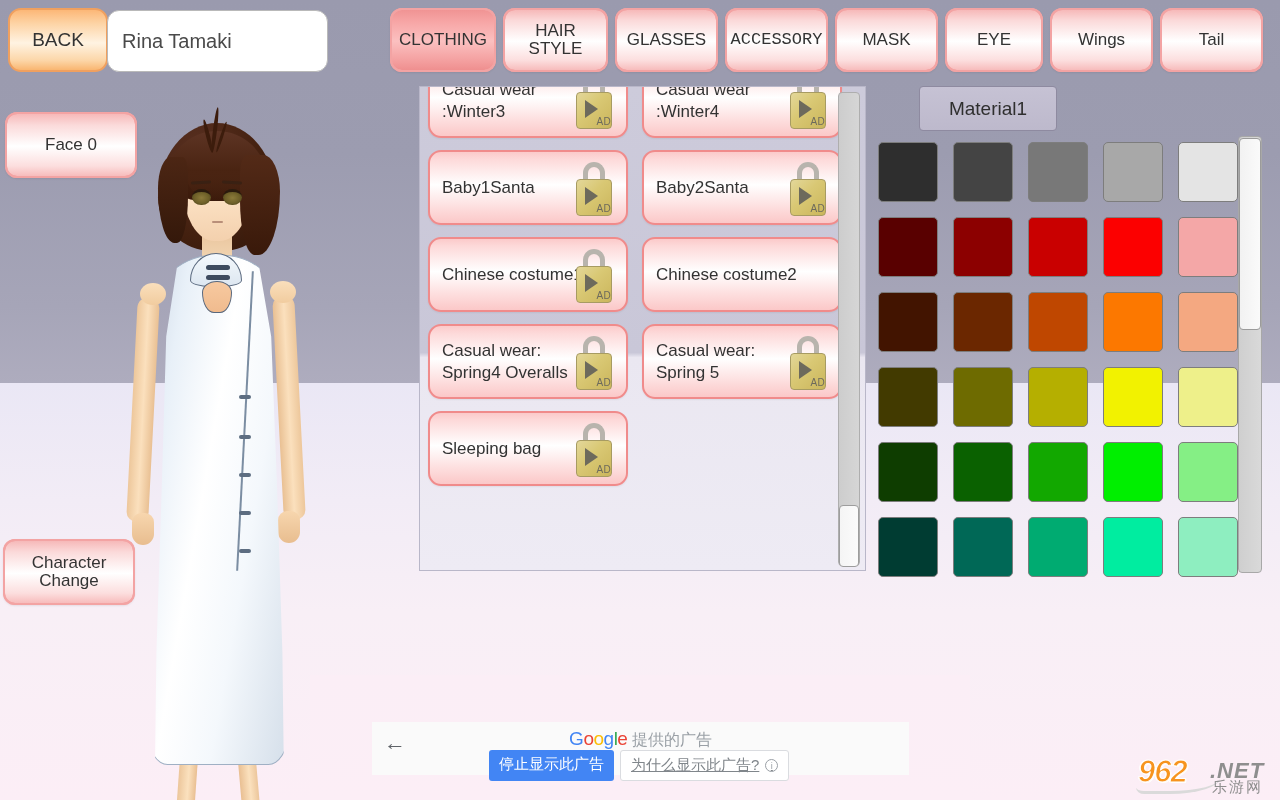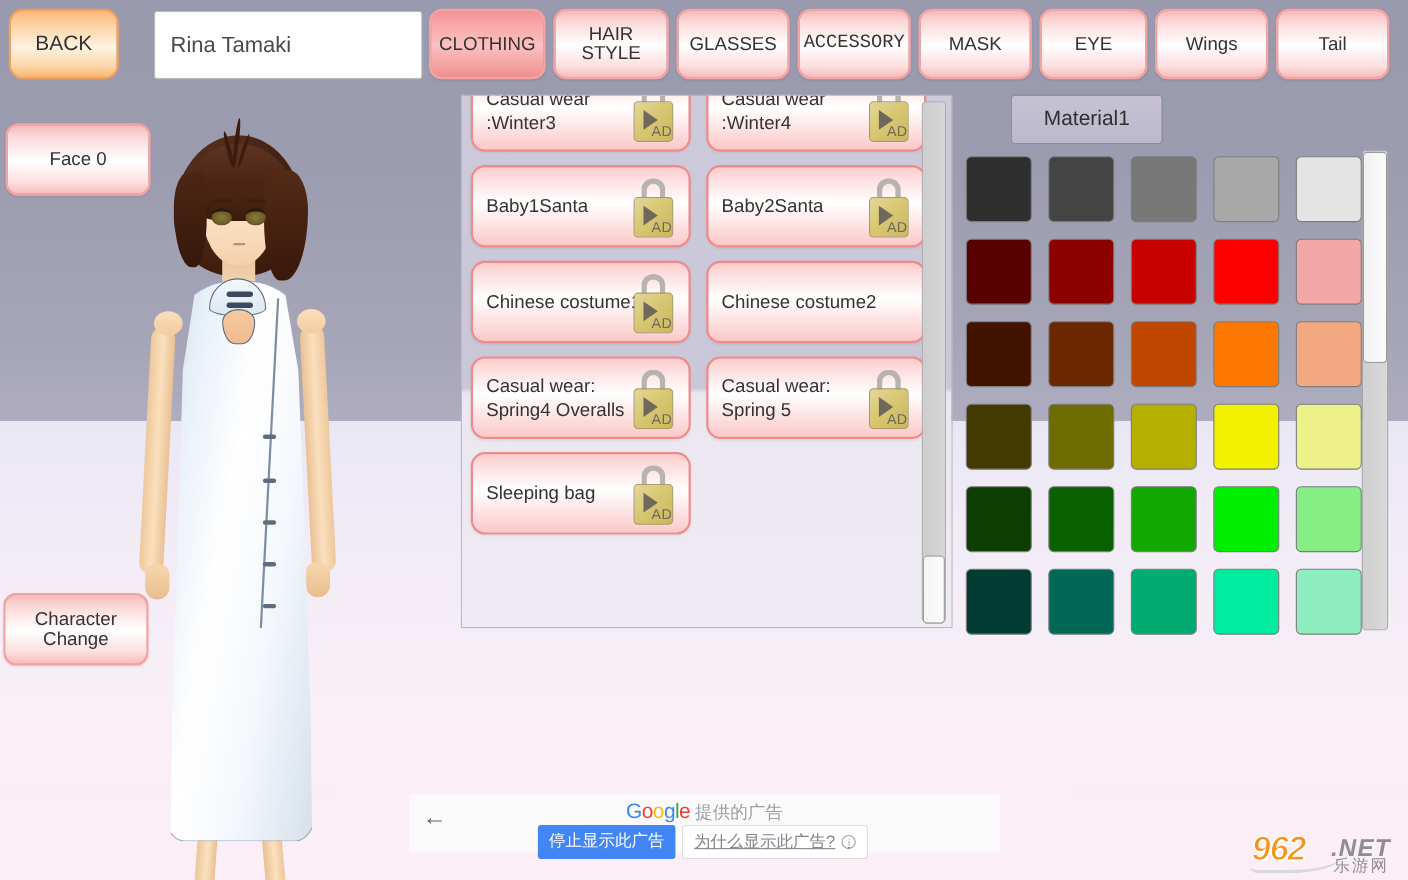--- a/index.html
+++ b/index.html
@@ -135,22 +135,22 @@
   
   #topbar { position:absolute; left:0; top:0; width:1280px; height:82px; z-index:5; }
   #back-btn {
     position:absolute; left:8px; top:8px; width:100px; height:64px;
     background:linear-gradient(180deg,#fcb777 0%,#fdd3a4 22%,#fff3e2 55%,#fcd6a8 84%,#f9b671 100%);
     border:2px solid #f0a05f; border-radius:13px;
     display:flex; align-items:center; justify-content:center;
     font-size:19px; color:#333; cursor:pointer; user-select:none;
   }
   #name-input {
-    position:absolute; left:140px; top:10px; width:244px; height:62px;
-    background:#fff; border:1px solid #b9b9b9; border-radius:3px;
+    position:absolute; left:107px; top:10px; width:221px; height:62px;
+    background:#fff; border:1px solid #b9b9b9; border-radius:12px;
     font-size:20px; color:#4a4a4a; padding:0 14px;
     font-family:"Liberation Sans",sans-serif;
   }
   #tabs { position:absolute; left:390px; top:8px; height:64px; display:flex; gap:7px; }
   #tabs .gbtn { height:64px; font-size:17px; padding:0 4px; }
 
   
   #face-btn { position:absolute; left:5px; top:112px; width:132px; height:66px; z-index:5; font-size:17px;}
   #charchange-btn { position:absolute; left:3px; top:539px; width:132px; height:66px; z-index:5; font-size:17px;}
 
@@ -184,21 +184,21 @@
   .adlock .body {
     position:absolute; left:2px; top:17px; width:36px; height:37px;
     background:linear-gradient(135deg,#e3d79a 0%,#d9c874 42%,#cbb65c 100%);
     border:1px solid #a79b62; border-radius:4px;
   }
   .adlock .tri {
     position:absolute; left:11px; top:25px; width:0; height:0;
     border-left:13px solid #6d6a5c; border-top:9px solid transparent; border-bottom:9px solid transparent;
   }
   .adlock .adtxt {
-    position:absolute; right:3px; bottom:1px; font-size:13px; color:#6d6a5c; letter-spacing:.3px;
+    position:absolute; right:3px; bottom:1px; font-size:10px; color:#6d6a5c; letter-spacing:.3px;
   }
   
   #list-scrollbar {
     position:absolute; right:5px; top:5px; width:22px; height:474px;
     background:linear-gradient(90deg,#cdcdcd,#d6d6d6); border:1px solid #aeaeae; border-radius:4px;
   }
   #list-thumb {
     position:absolute; left:0; top:412px; width:20px; height:62px;
     background:linear-gradient(90deg,#f5f5f5,#fbfbfb); border:1px solid #9d9d9d; border-radius:4px;
   }

